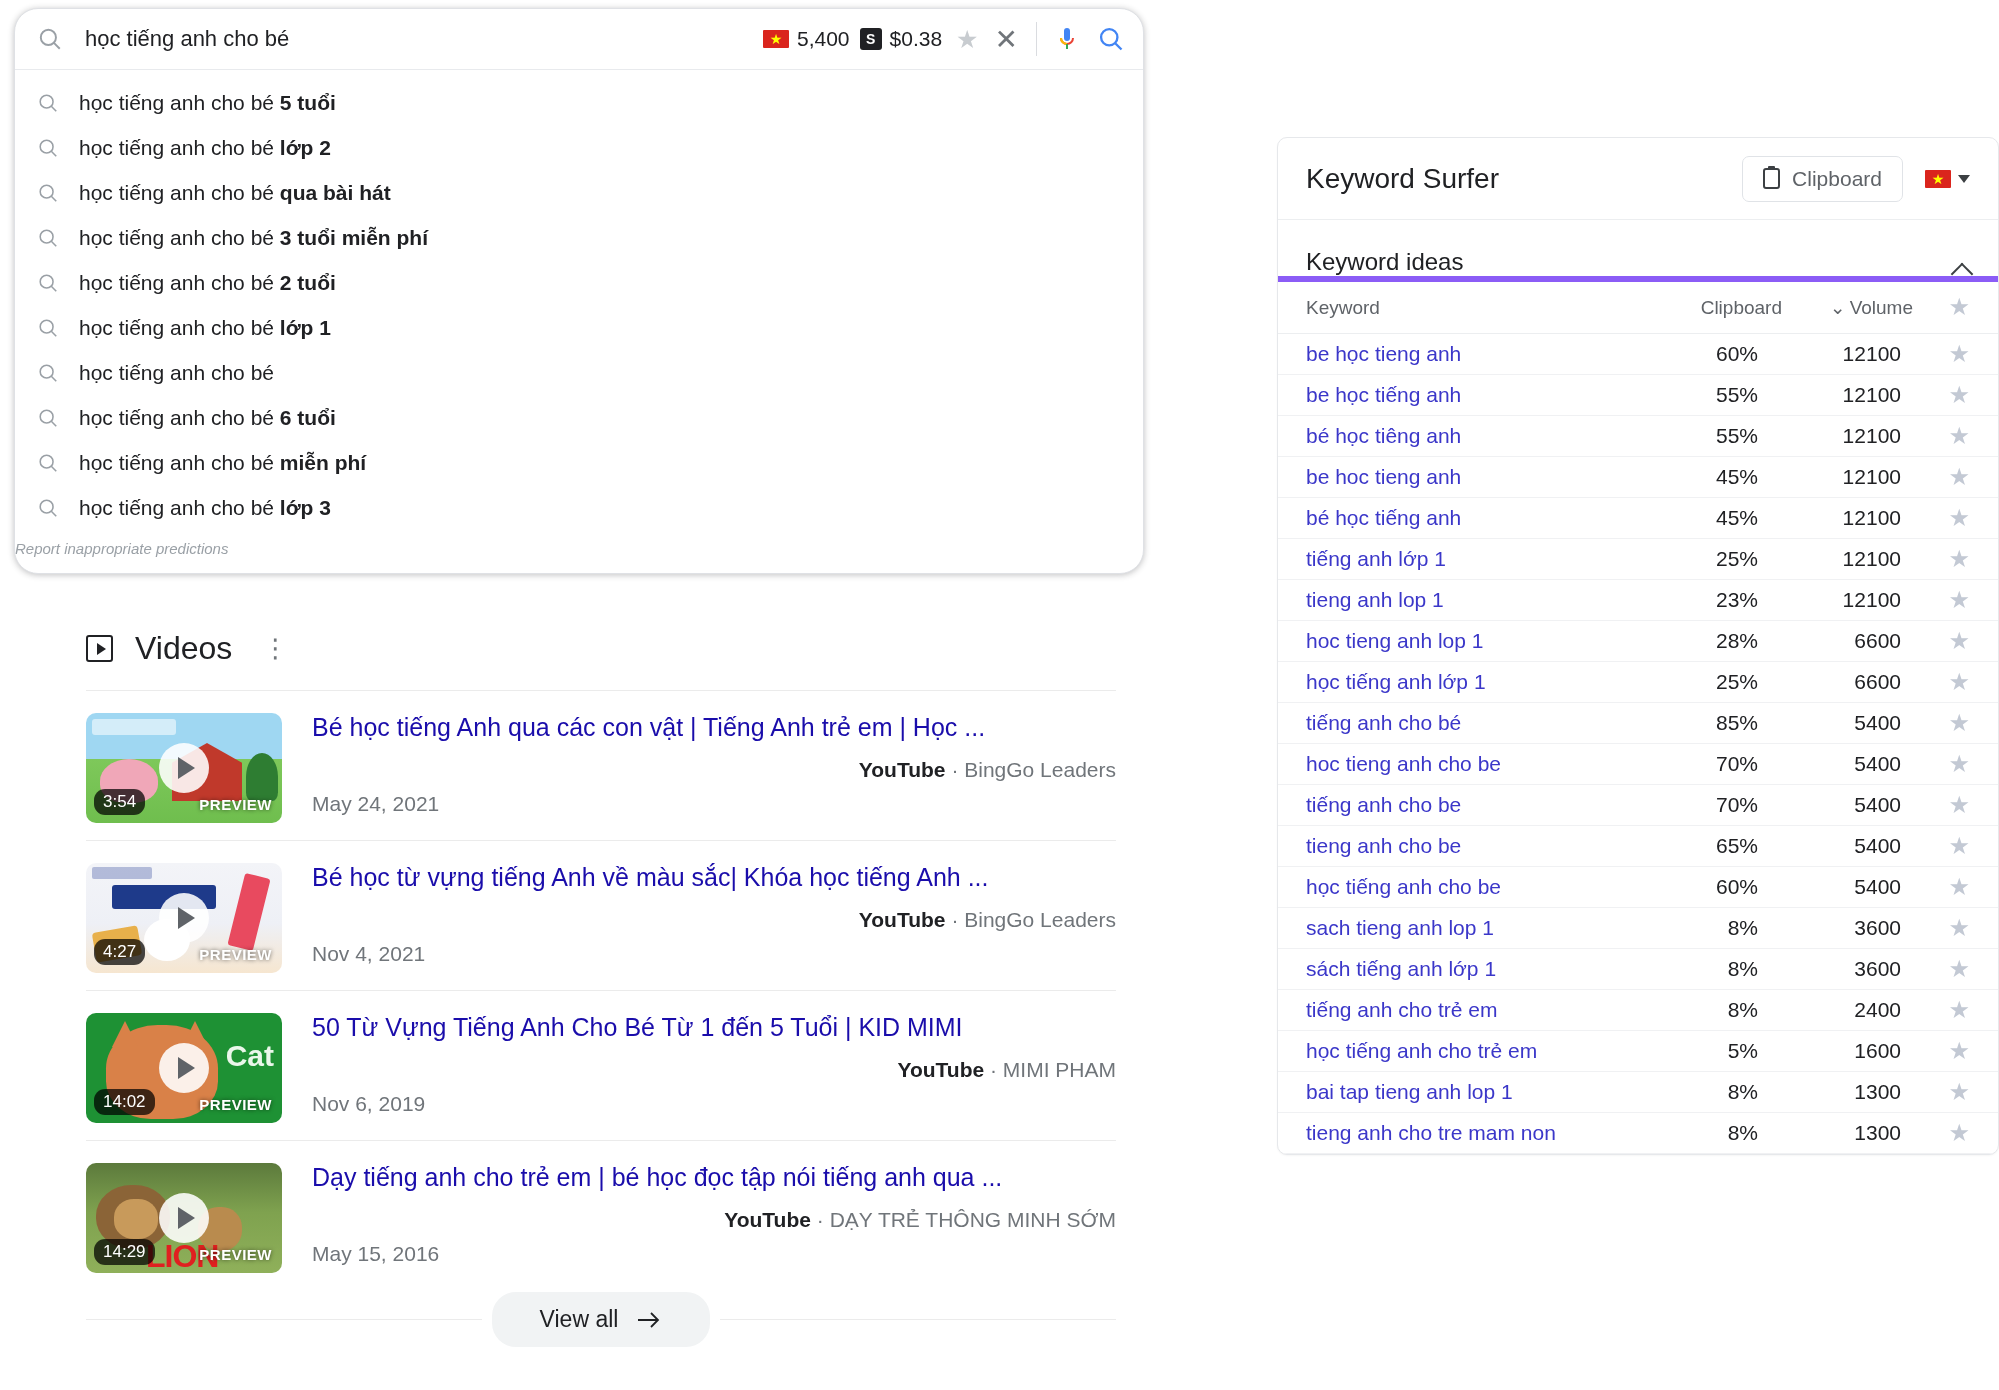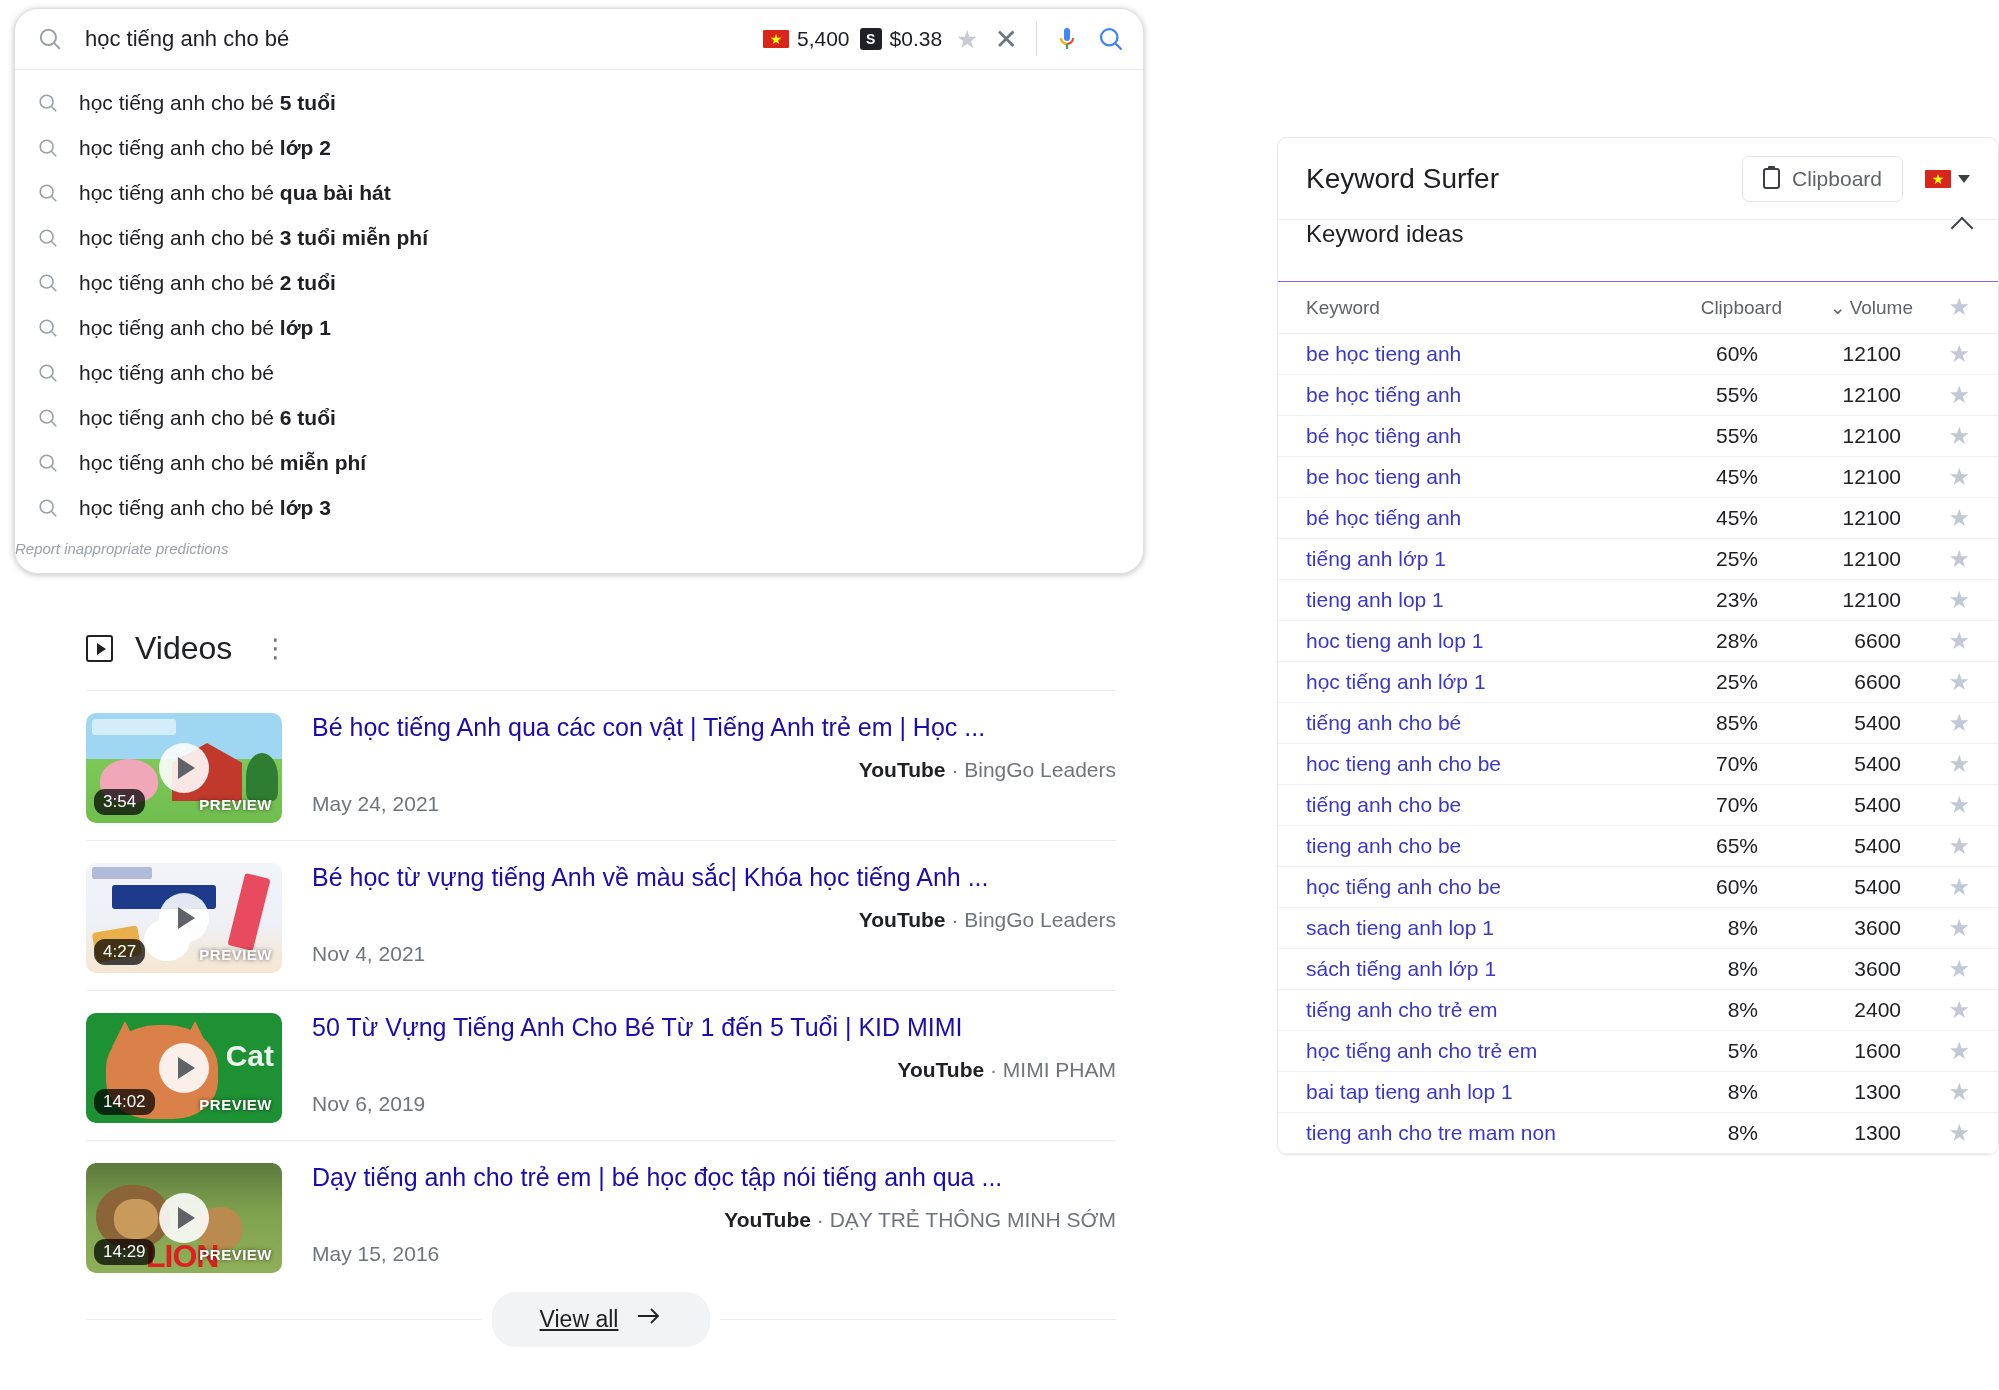--- a/index.html
+++ b/index.html
@@ -156,24 +156,23 @@
   #view-all {
     position: absolute; left: 86px; top: 1292px;
     width: 1030px;
     display: flex; align-items: center;
   }
   #view-all .hline { flex: 1 1 auto; height: 1px; background: #ebebeb; }
   #view-all-btn {
     background: #f1f3f4; border-radius: 24px;
     padding: 14px 48px;
     font-size: 23px; color: #202124;
-    display: flex; align-items: flex-start; gap: 18px;
+    display: flex; align-items: center; gap: 18px;
     margin: 0 10px;
     white-space: nowrap;
-    text-decoration: underline;
   }
 
   
   #ks-panel {
     position: absolute;
     left: 1277px; top: 137px;
     width: 722px;
     background: #fff;
     border: 1px solid #e6e8eb;
     border-radius: 10px;
@@ -203,23 +202,23 @@
     width: 7px; height: 4px; background: #3c4043; border-radius: 1px;
   }
   #ks-locale { display: flex; align-items: center; gap: 7px; margin-left: 22px; }
   #ks-locale .caret {
     width: 0; height: 0; border-left: 6px solid transparent;
     border-right: 6px solid transparent; border-top: 8px solid #3c4043;
   }
 
   #ks-ideas-row {
     height: 62px;
-    display: flex; align-items: flex-start;
+    display: flex; align-items: flex-end;
     padding: 0 28px;
-    border-bottom: 1px solid #8b5cf6;
+    border-bottom: 6px solid #8b5cf6;
   }
   #ks-ideas-label { font-size: 24px; color: #202124; flex: 1 1 auto; }
   .chev-up {
     width: 16px; height: 16px;
     border-left: 2px solid #3c4043; border-top: 2px solid #3c4043;
     transform: rotate(45deg);
     margin-bottom: -6px;
   }
 
   #ks-colhead {

